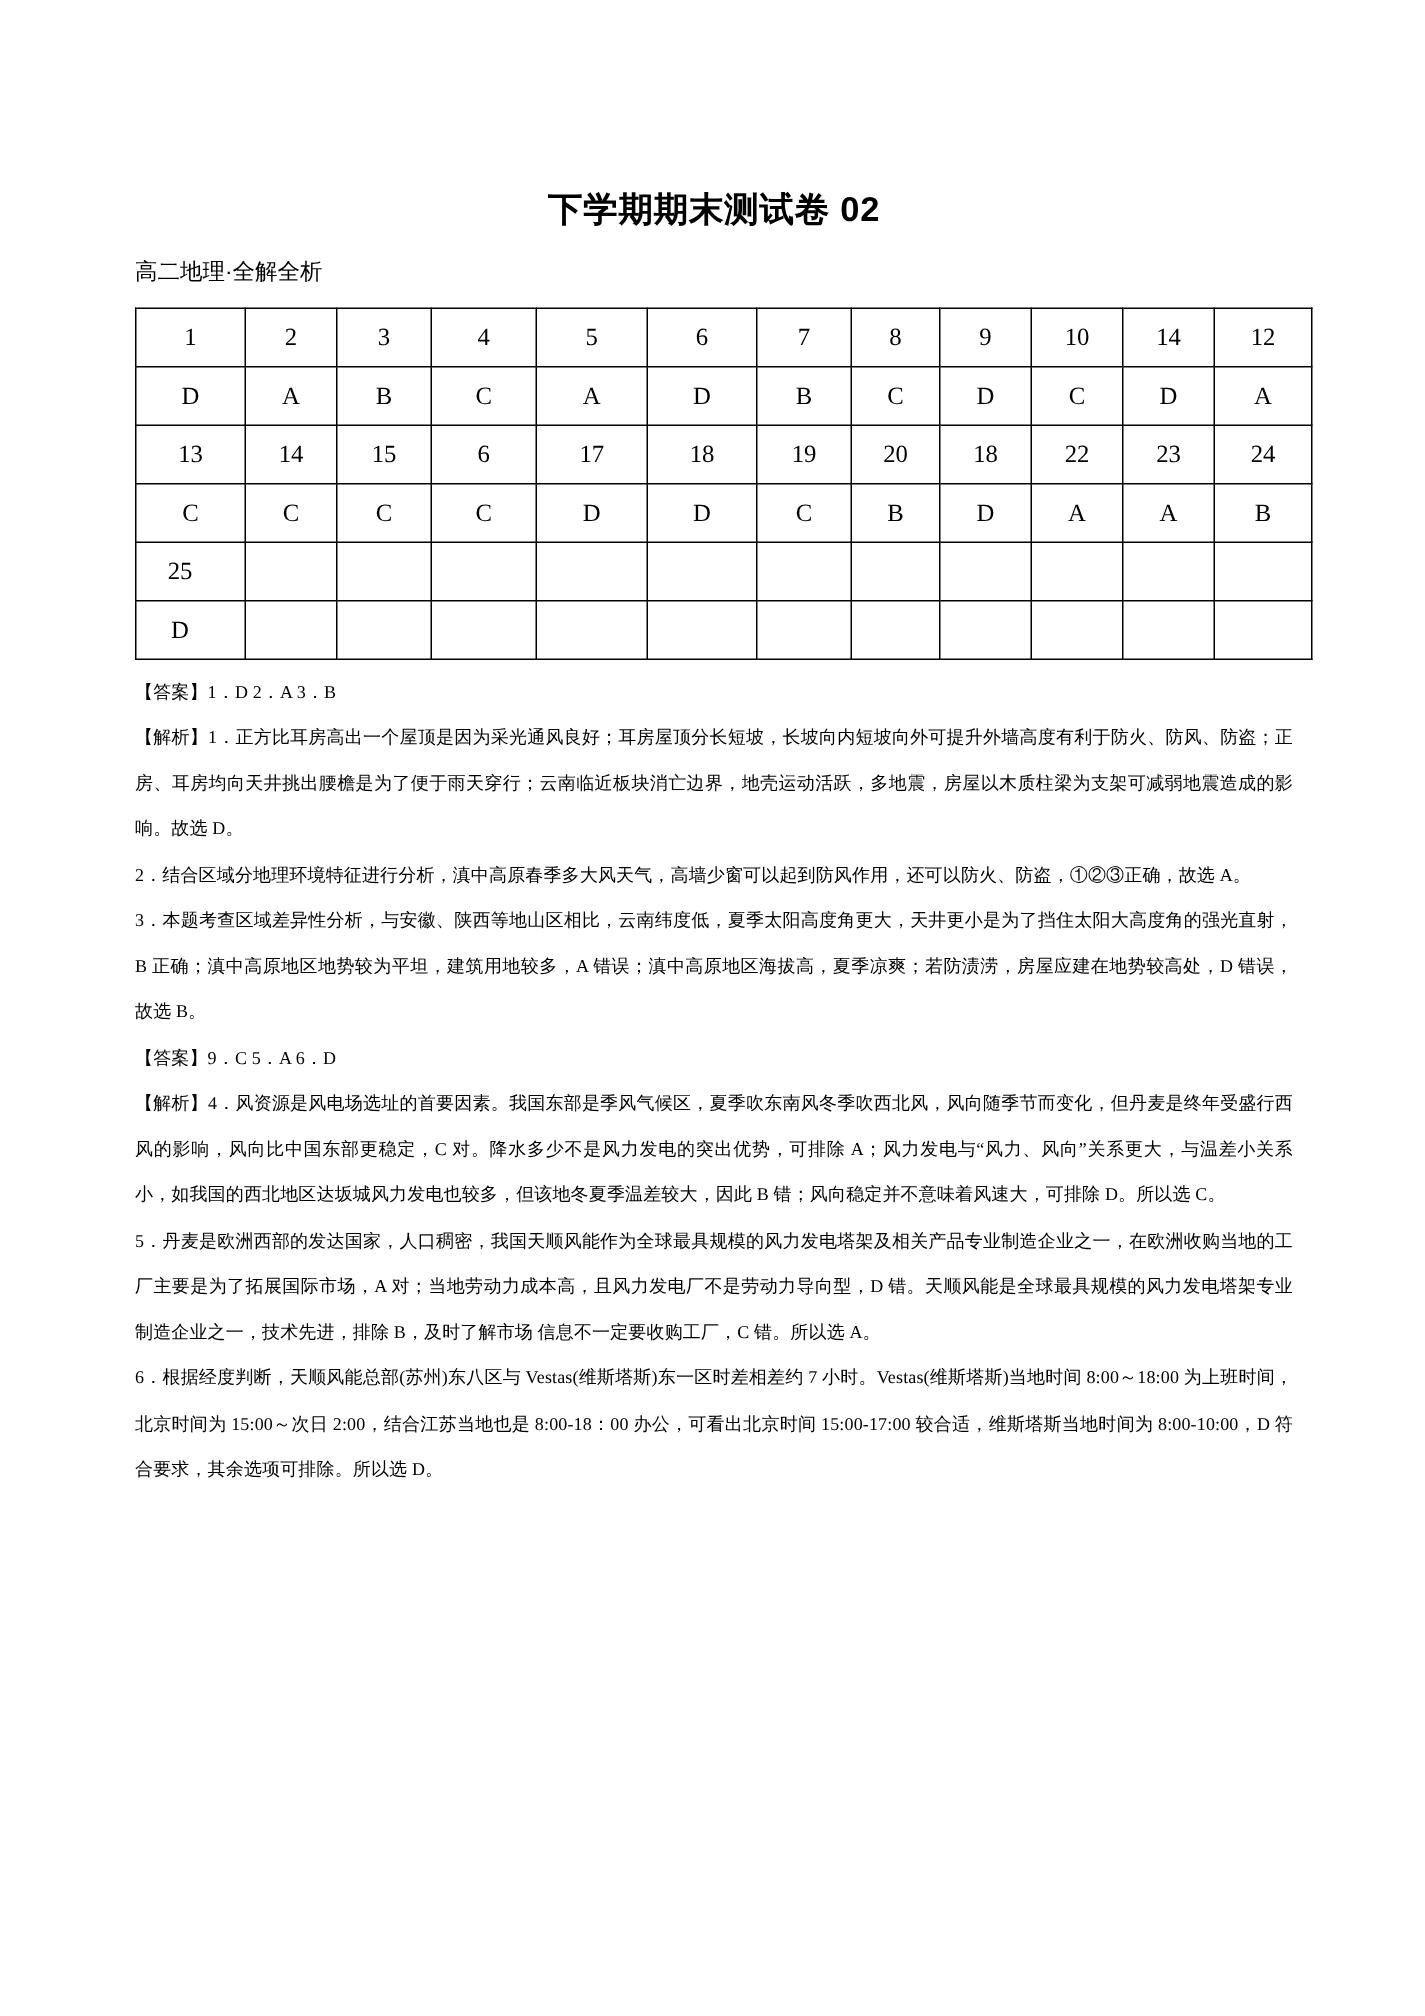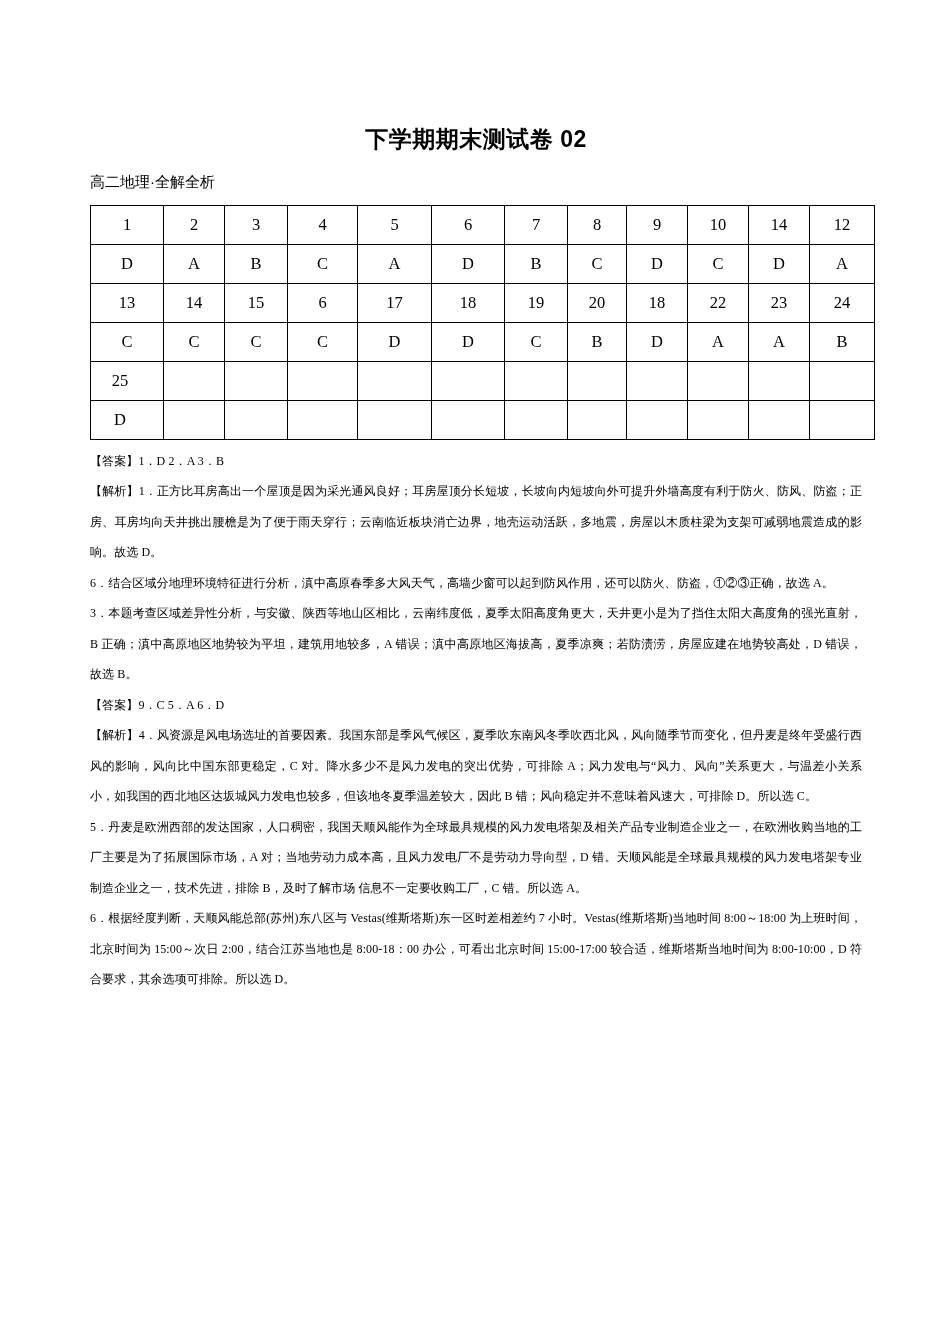--- a/index.html
+++ b/index.html
@@ -200,21 +200,21 @@
           <td class="c9 empty"></td>
           <td class="c10 empty"></td>
           <td class="c11 empty"></td>
         </tr>
       </tbody>
     </table>
 
     <div class="body-text">
       <p class="para">【答案】1．D 2．A 3．B</p>
       <p class="para">【解析】1．正方比耳房高出一个屋顶是因为采光通风良好；耳房屋顶分长短坡，长坡向内短坡向外可提升外墙高度有利于防火、防风、防盗；正房、耳房均向天井挑出腰檐是为了便于雨天穿行；云南临近板块消亡边界，地壳运动活跃，多地震，房屋以木质柱梁为支架可减弱地震造成的影响。故选 D。</p>
-      <p class="para">6．结合区域分地理环境特征进行分析，滇中高原春季多大风天气，高墙少窗可以起到防风作用，还可以防火、防盗，①②③正确，故选 A。</p>
+      <p class="para">2．结合区域分地理环境特征进行分析，滇中高原春季多大风天气，高墙少窗可以起到防风作用，还可以防火、防盗，①②③正确，故选 A。</p>
       <p class="para">3．本题考查区域差异性分析，与安徽、陕西等地山区相比，云南纬度低，夏季太阳高度角更大，天井更小是为了挡住太阳大高度角的强光直射，B 正确；滇中高原地区地势较为平坦，建筑用地较多，A 错误；滇中高原地区海拔高，夏季凉爽；若防渍涝，房屋应建在地势较高处，D 错误，故选 B。</p>
       <p class="para">【答案】9．C 5．A 6．D</p>
       <p class="para">【解析】4．风资源是风电场选址的首要因素。我国东部是季风气候区，夏季吹东南风冬季吹西北风，风向随季节而变化，但丹麦是终年受盛行西风的影响，风向比中国东部更稳定，C 对。降水多少不是风力发电的突出优势，可排除 A；风力发电与“风力、风向”关系更大，与温差小关系小，如我国的西北地区达坂城风力发电也较多，但该地冬夏季温差较大，因此 B 错；风向稳定并不意味着风速大，可排除 D。所以选 C。</p>
       <p class="para">5．丹麦是欧洲西部的发达国家，人口稠密，我国天顺风能作为全球最具规模的风力发电塔架及相关产品专业制造企业之一，在欧洲收购当地的工厂主要是为了拓展国际市场，A 对；当地劳动力成本高，且风力发电厂不是劳动力导向型，D 错。天顺风能是全球最具规模的风力发电塔架专业制造企业之一，技术先进，排除 B，及时了解市场 信息不一定要收购工厂，C 错。所以选 A。</p>
       <p class="para">6．根据经度判断，天顺风能总部(苏州)东八区与 Vestas(维斯塔斯)东一区时差相差约 7 小时。Vestas(维斯塔斯)当地时间 8:00～18:00 为上班时间，北京时间为 15:00～次日 2:00，结合江苏当地也是 8:00-18：00 办公，可看出北京时间 15:00-17:00 较合适，维斯塔斯当地时间为 8:00-10:00，D 符合要求，其余选项可排除。所以选 D。</p>
     </div>
 
   </div>
 </div>
 

